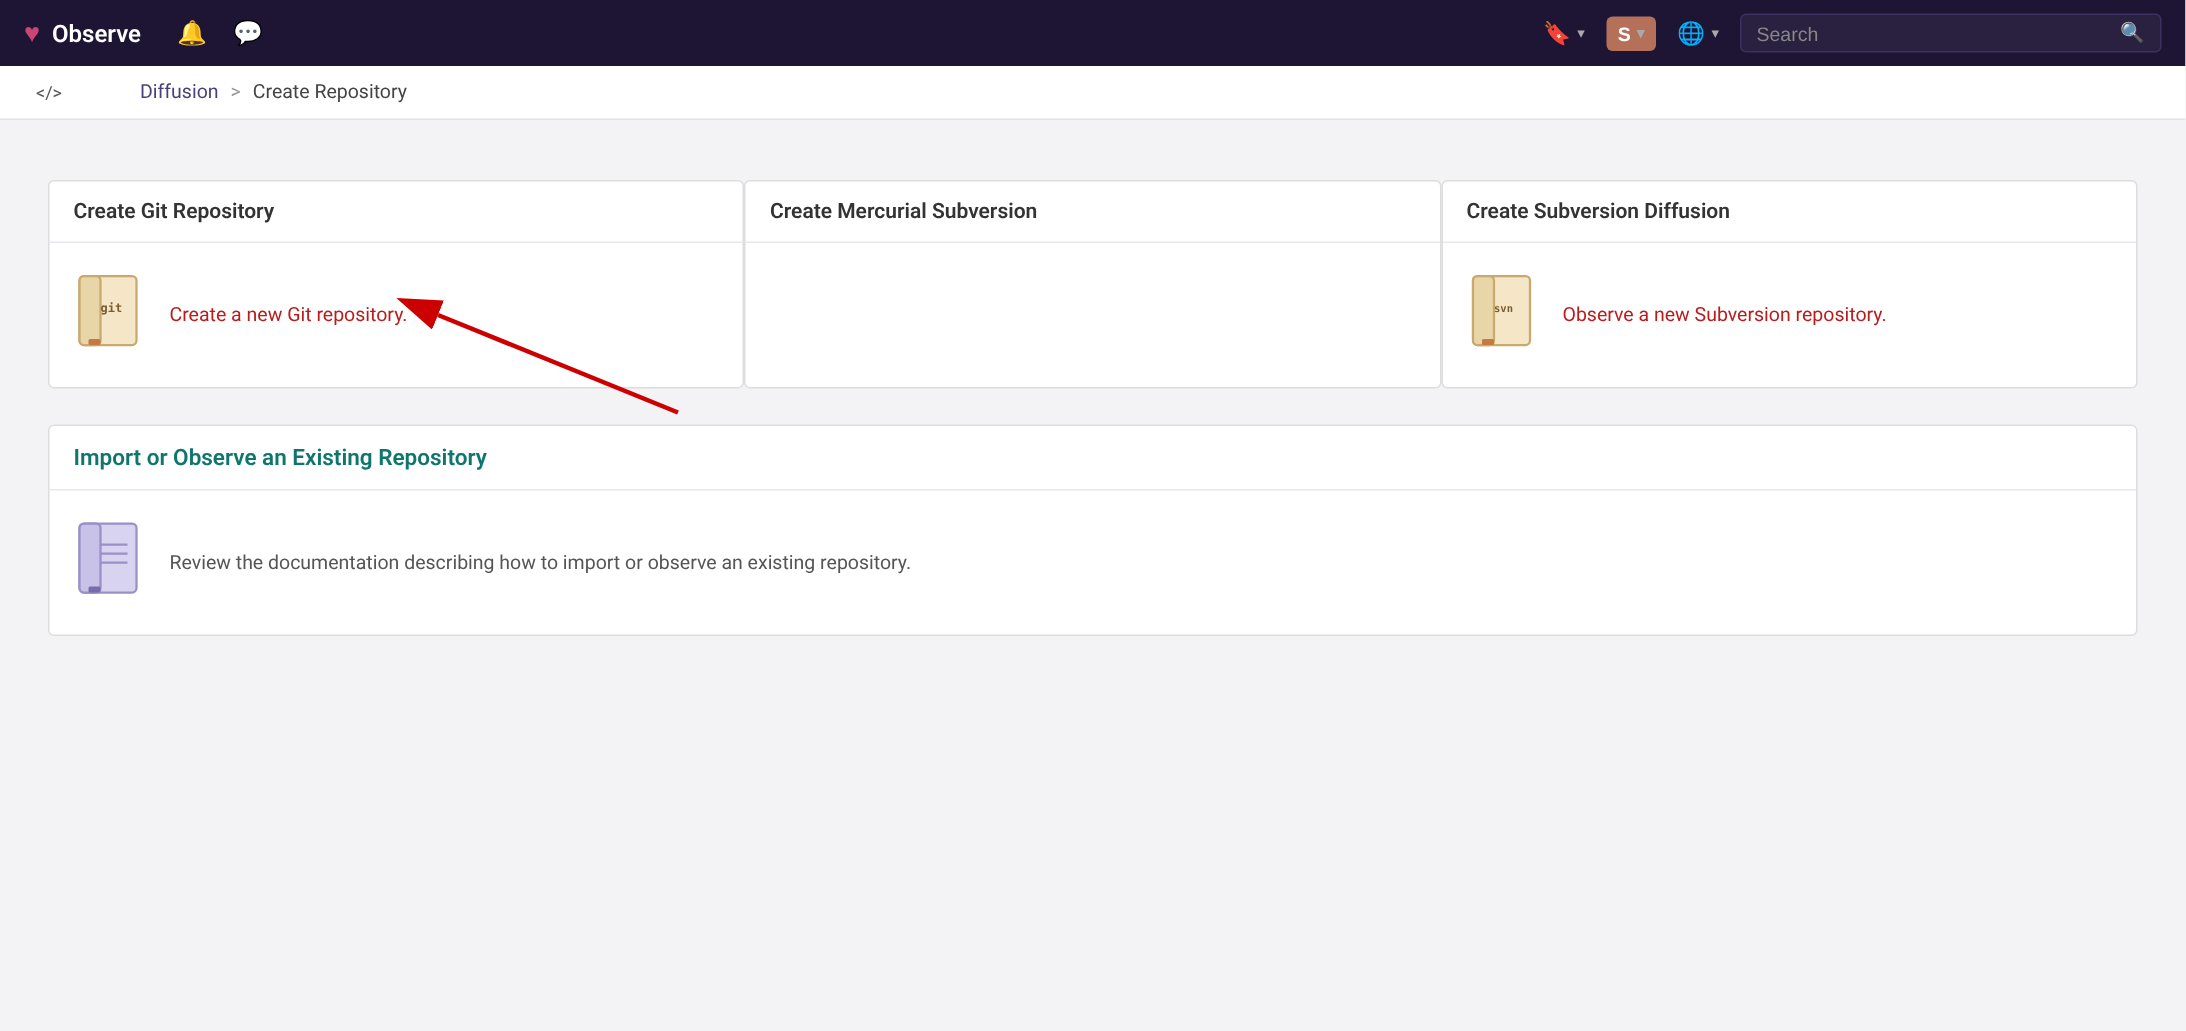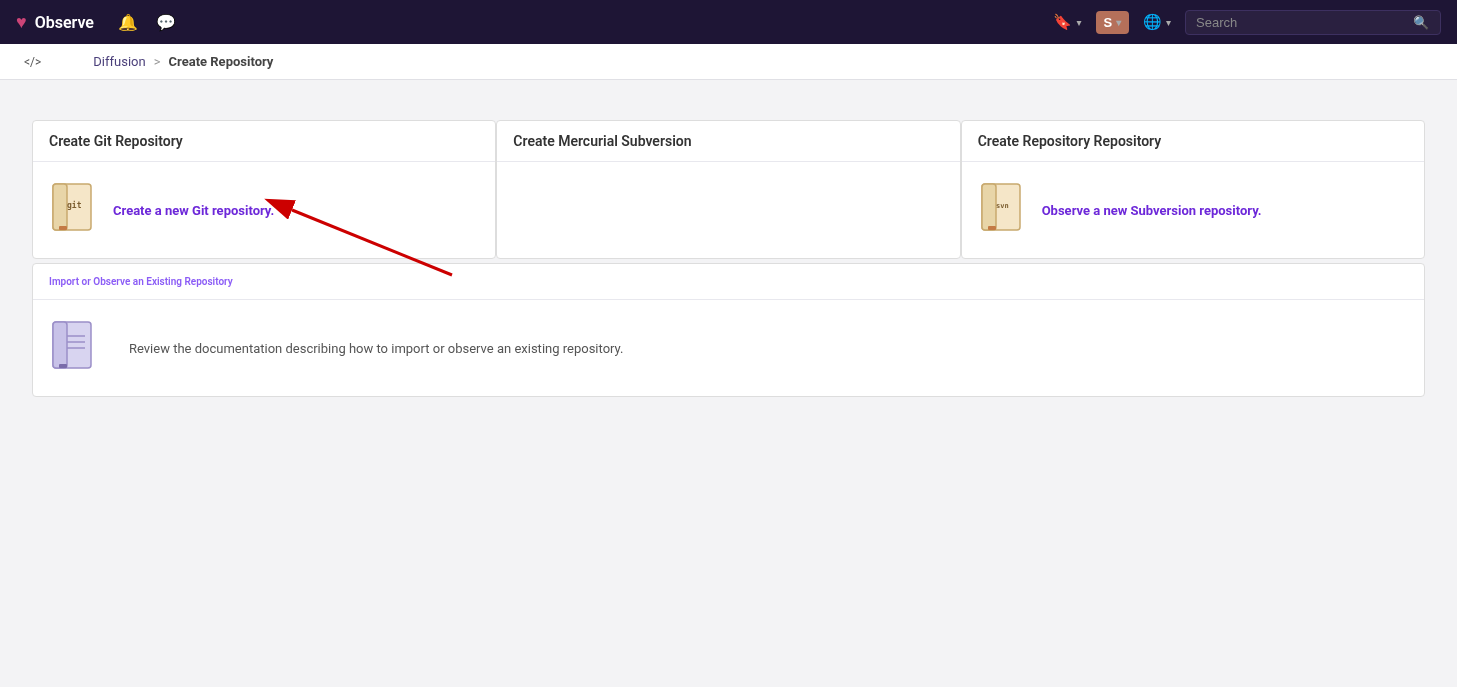--- a/index.html
+++ b/index.html
@@ -83,21 +83,21 @@
       padding: 4px 6px;
     }
     .search-bar {
       display: flex;
       align-items: center;
       background: #2a2040;
       border: 1px solid #3d3060;
       border-radius: 4px;
       padding: 4px 10px;
       gap: 8px;
-      width: 256px;
+      width: 281px;
     }
     .search-bar input {
       background: none;
       border: none;
       color: #ccc;
       font-size: 13px;
       outline: none;
       width: 100%;
     }
     .search-bar input::placeholder { color: #888; }
@@ -118,31 +118,31 @@
     .breadcrumb-link {
       color: #4a3f7a;
       cursor: pointer;
       text-decoration: none;
       display: flex;
       align-items: center;
       gap: 6px;
       margin-left: 44px;
     }
     .breadcrumb-sep { color: #999; }
-    .breadcrumb-current { color: #444; font-weight: 700; }
+    .breadcrumb-current { color: #444; font-weight: 400; }
 
     
     .main-content {
       padding: 40px 32px;
     }
 
     
     .cards-row {
       display: flex;
-      margin-bottom: 4px;
+      margin-bottom: 24px;
     }
     .card {
       background: #fff;
       border: 1px solid #ddd;
       border-radius: 4px;
       flex: 1;
       overflow: hidden;
     }
     .card-header {
       padding: 12px 16px;
@@ -153,43 +153,42 @@
     }
     .card-body {
       padding: 20px 16px;
       display: flex;
       align-items: center;
       gap: 16px;
       text-align: center;
     }
     .card-link-text {
       font-size: 13px;
-      color: #6d28d9;
-      font-weight: bold;
+      color: #b91c1c;
     }
 
     
     .wide-card {
       background: #fff;
       border: 1px solid #ddd;
       border-radius: 4px;
       overflow: hidden;
     }
     .wide-card-header {
       padding: 12px 16px;
       border-bottom: 1px solid #e8e8ee;
-      font-size: 10px;
+      font-size: 15px;
       font-weight: 600;
-      color: #8b5cf6;
+      color: #0f766e;
     }
     .wide-card-body {
       padding: 20px 16px;
       display: flex;
       align-items: center;
-      gap: 32px;
+      gap: 16px;
     }
     .wide-card-link-text {
       font-size: 13px;
       color: #555;
     }
 
     
     .repo-icon {
       width: 48px;
       height: 56px;
@@ -258,21 +257,21 @@
           </svg>
           <span class="card-link-text">Create a new Git repository.</span>
         </div>
       </div>
 
       <div class="card">
         <div class="card-header">Create Mercurial Subversion</div>
       </div>
 
       <div class="card">
-        <div class="card-header">Create Repository Repository</div>
+        <div class="card-header">Create Subversion Diffusion</div>
         <div class="card-body">
           <svg class="repo-icon" viewBox="0 0 48 56" xmlns="http://www.w3.org/2000/svg">
             <rect x="4" y="2" width="38" height="46" rx="3" fill="#f5e6c8" stroke="#c8a96e" stroke-width="1.5"></rect>
             <rect x="4" y="2" width="14" height="46" rx="3" fill="#e8d5a8" stroke="#c8a96e" stroke-width="1.5"></rect>
             <text x="18" y="26" font-size="7" fill="#7a5c2e" font-family="monospace" font-weight="bold">svn</text>
             <rect x="10" y="44" width="8" height="4" rx="1" fill="#c47a45"></rect>
           </svg>
           <span class="card-link-text">Observe a new Subversion repository.</span>
         </div>
       </div>

